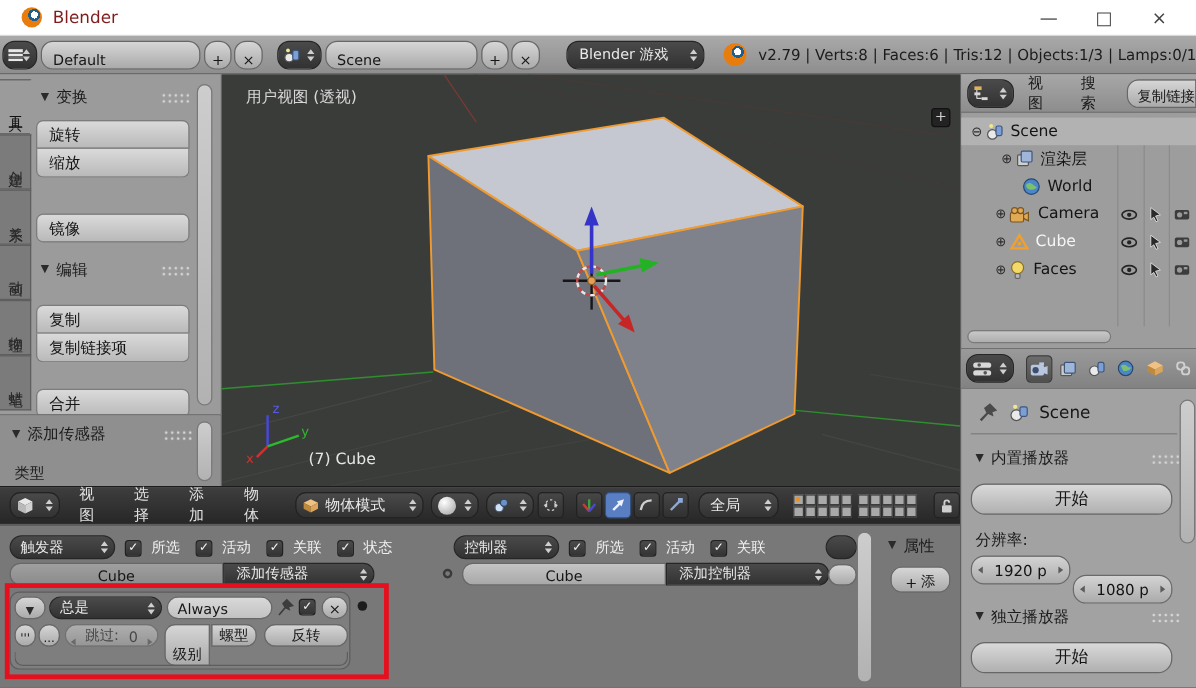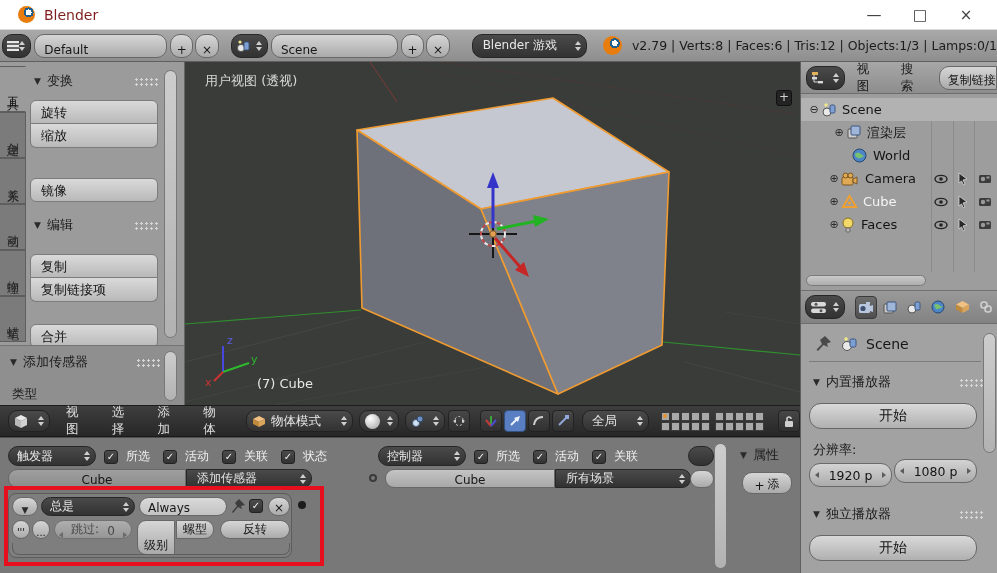--- a/index.html
+++ b/index.html
@@ -460,21 +460,21 @@
     <div class="flex" style="position:absolute;left:592px;top:10px;gap:3px">
         <span class="chk">✓</span>
         <span class="flabel">关联</span>
       </div>
 
     <span class="ring" style="left:369px;top:36px"></span>
     <div class="btnL" style="position:absolute;left:385px;top:31px;width:170px;height:19px;justify-content:center;background:linear-gradient(#c4c4c4,#a8a8a8);border-radius:9px 0 0 9px">
       <span>Cube</span>
     </div>
     <div class="btnD" style="position:absolute;left:555px;top:31px;width:136px;height:19px;justify-content:center;border-radius:0 9px 9px 0">
-      <span style="margin-left:10px">所有场景</span>
+      <span style="margin-left:10px">添加控制器</span>
         <span class="updn"></span>
     </div>
 
     <div class="btnD" style="position:absolute;left:688px;top:8px;width:26px;height:20px"></div>
     <div class="btnL" style="position:absolute;left:690px;top:32px;width:24px;height:18px"></div>
     <div class="vscroll" style="left:714px;top:5px;height:126px"></div>
 
     <div class="phead abs" style="left:740px;top:8px;width:56px">
       <span class="tri">▼</span>
       <span>属性</span>
@@ -662,21 +662,21 @@
     </div>
     <div class="startbtn" style="top:112px">
         <span>开始</span>
       </div>
     <div class="abs" style="left:12px;top:150px;font-size:13px;color:#1a1a1a">分辨率:</div>
     <div class="stepW" style="left:8px;top:172px">
       <span class="arrL"></span>
         <span>1920 p</span>
         <span class="arrR"></span>
     </div>
-    <div class="stepW" style="left:93px;top:168px">
+    <div class="stepW" style="left:93px;top:188px">
       <span class="arrL"></span>
         <span>1080 p</span>
         <span class="arrR"></span>
     </div>
 
     <div class="phead abs" style="left:12px;top:214px;width:170px">
       <span class="tri">▼</span>
       <span>独立播放器</span>
       <span class="grip"></span>
     </div>

